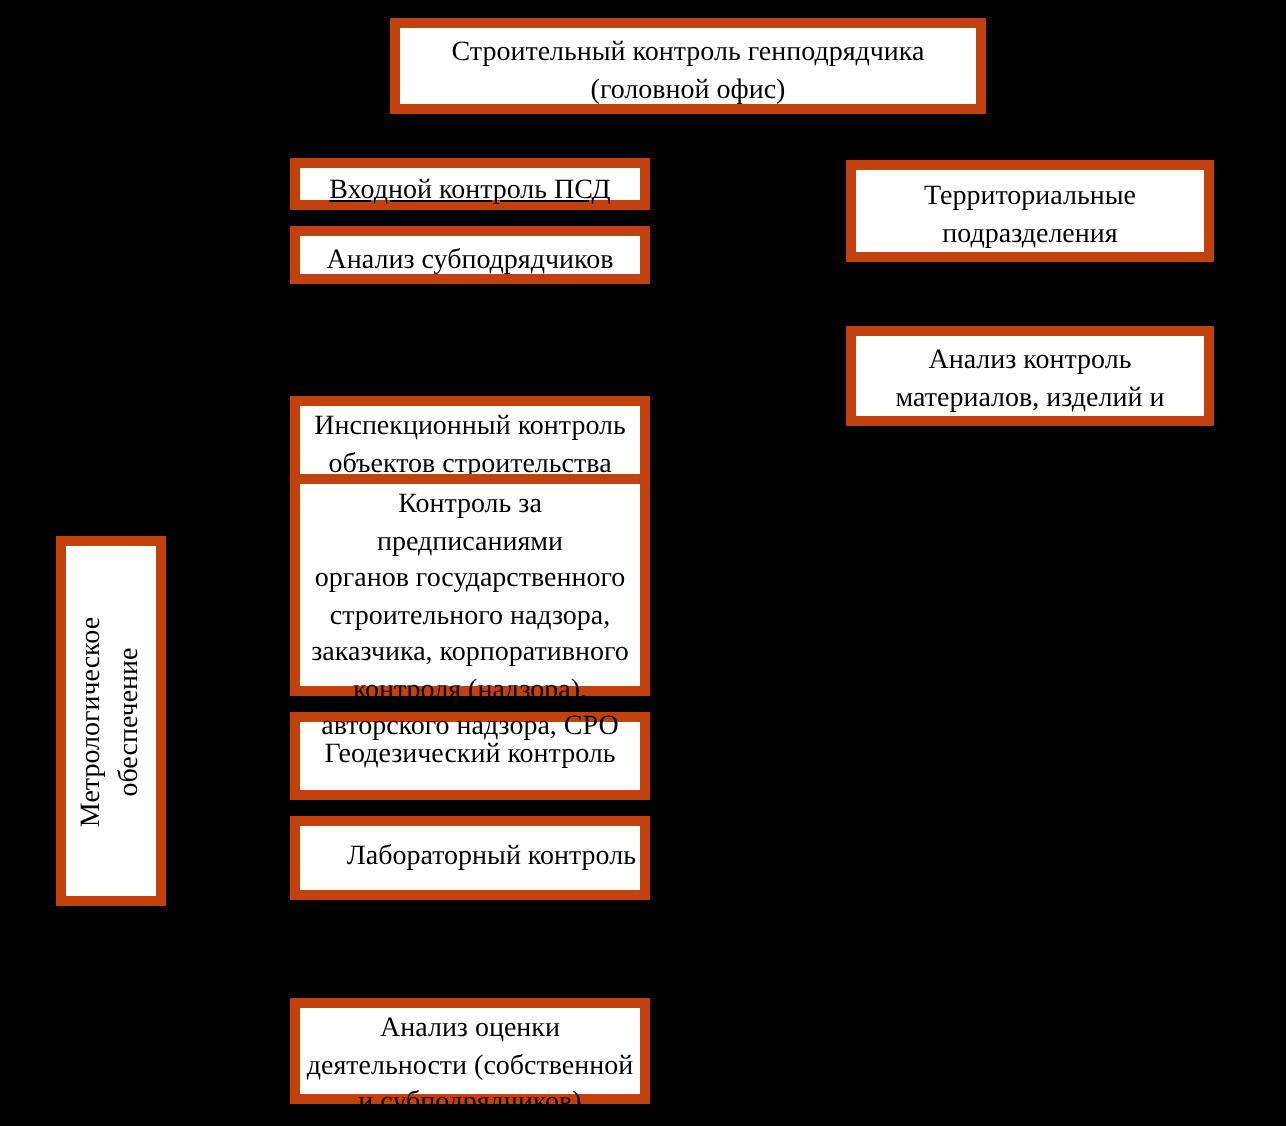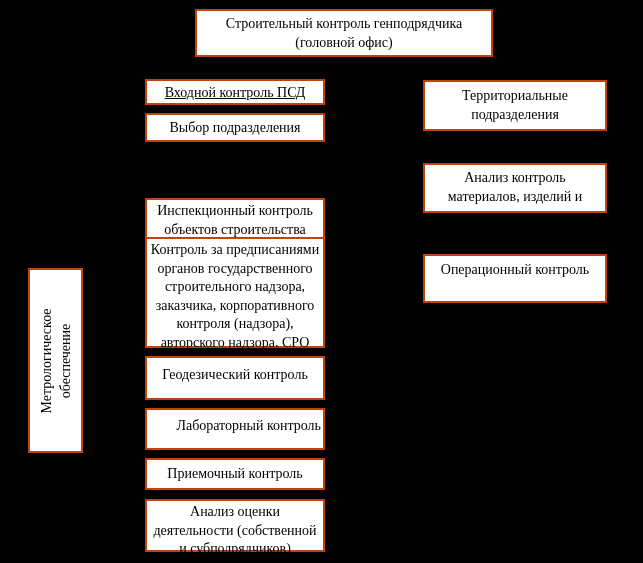--- a/index.html
+++ b/index.html
@@ -13,21 +13,21 @@
     height: 563px;
     background: #000000;
     font-family: "Liberation Serif", "DejaVu Serif", serif;
     overflow: hidden;
   }
   .node {
     position: absolute;
     box-sizing: border-box;
     background: #ffffff;
     color: #000000;
-    border: 2px solid #c2410c;
+    border: 5px solid #c2410c;
     font-size: 14px;
     line-height: 18.5px;
     text-align: center;
     white-space: pre-line;
     padding: 3px 2px 0 2px;
   }
   
   .n-top { left: 195px; top: 9px;   width: 298px; height: 48px;  padding-top: 4px; }
   .n-b1  { left: 145px; top: 79px;  width: 180px; height: 26px;  padding-top: 3px; text-decoration: underline; }
   .n-b2  { left: 145px; top: 113px; width: 180px; height: 29px;  padding-top: 4px; }
@@ -61,45 +61,43 @@
   <div class="node n-top">Строительный контроль генподрядчика
 (головной офис)</div>
 
   <div class="node n-met">
     <span class="vtext">Метрологическое
 обеспечение</span>
   </div>
 
   <div class="node n-b1">Входной контроль ПСД</div>
 
-  <div class="node n-b2">Выбор подразделения</div>
+  <div class="node n-b2">Анализ субподрядчиков</div>
 
   <div class="node n-b3">Инспекционный контроль
 объектов строительства
 (собственных сил и
 субподрядчиков)</div>
 
   <div class="node n-b5">Геодезический контроль</div>
 
   <div class="node n-b4">Контроль за предписаниями
 органов государственного
 строительного надзора,
 заказчика, корпоративного
 контроля (надзора),
 авторского надзора, СРО</div>
 
   <div class="node n-b6">Лабораторный контроль</div>
 
-  <div class="node n-b7">Приемочный контроль</div>
 
   <div class="node n-b8">Анализ оценки
 деятельности (собственной
 и субподрядчиков)</div>
 
   <div class="node n-r1">Территориальные
 подразделения</div>
 
   <div class="node n-r2">Анализ контроль
 материалов, изделий и</div>
 
-  <div class="node n-r3">Операционный контроль</div>
 
 </div>
 
 </body></html>

